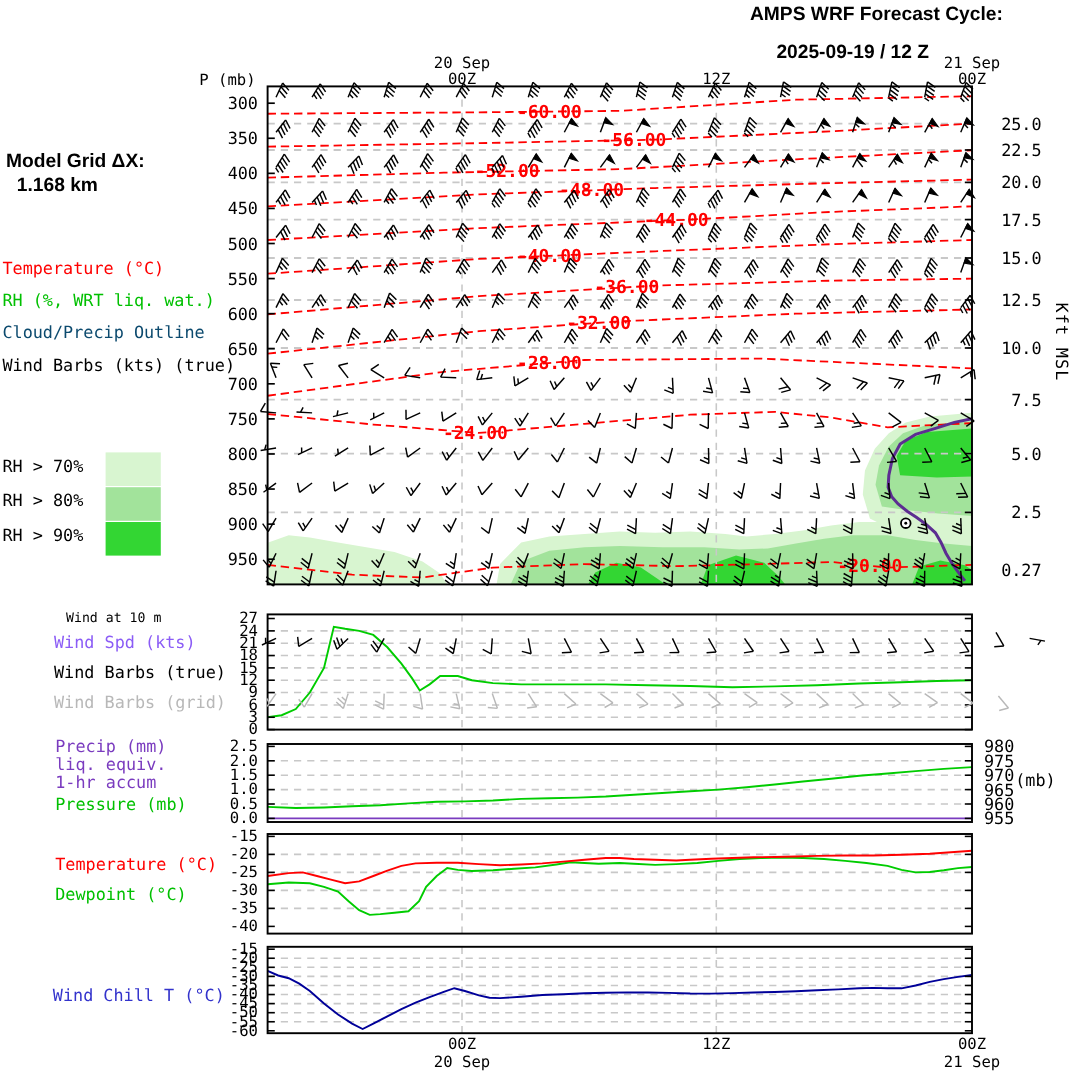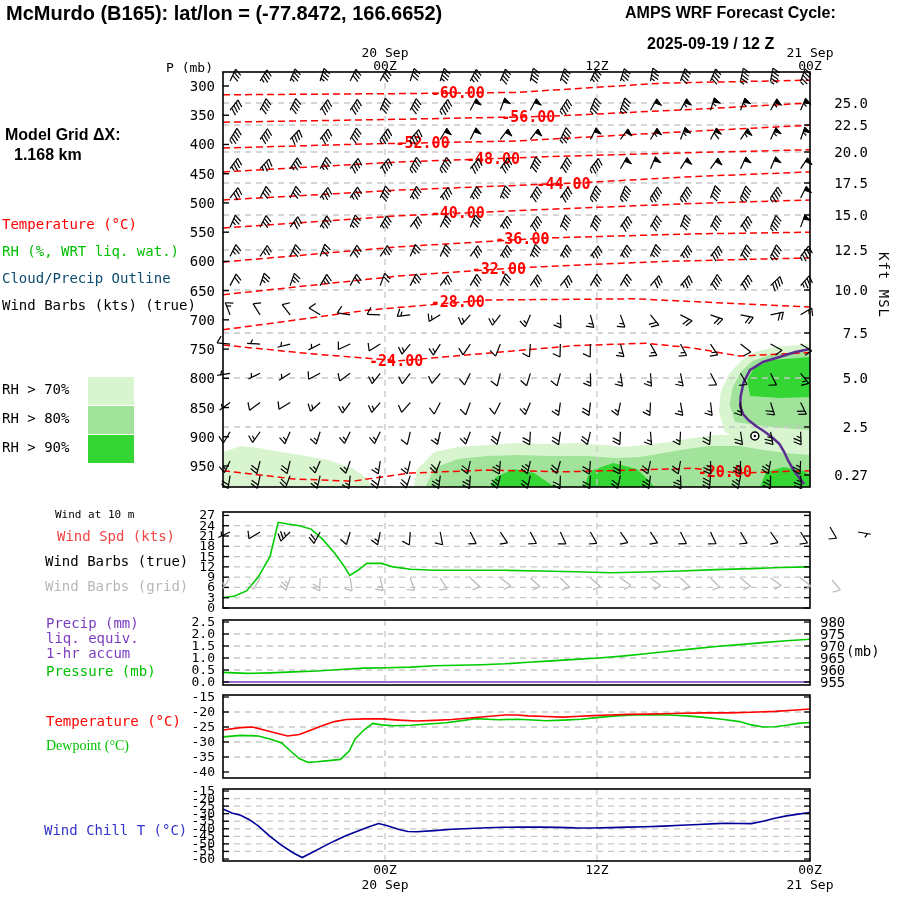--- a/index.html
+++ b/index.html
@@ -13,21 +13,20 @@
   .mono11{font-size:11px;}
   .mgl{font-family:"Liberation Sans",sans-serif;font-weight:bold;font-size:16px;}
   .swatch{position:absolute;width:46px;height:28px;}
   .vert{writing-mode:vertical-rl;letter-spacing:1px;}
   svg{position:absolute;left:0;top:0;}
 </style>
 </head>
 <body>
 <div id="page">
 
-<div class="abs ttl" style="left:6px;top:2px;">McMurdo (B165):  lat/lon = (-77.8472, 166.6652)</div>
 <div class="abs cyc" style="left:625px;top:4px;">AMPS WRF Forecast Cycle:</div>
 <div class="abs cyc" style="left:625px;top:35px;margin-left:22px;">2025-09-19 / 12  Z</div>
 
 <div class="abs mgl" style="left:5px;top:126px;">Model Grid ΔX:</div>
 <div class="abs mgl" style="left:14px;top:146px;">1.168 km</div>
 
 <div class="abs mono14" style="left: 2px; top: 216px; color: rgb(255, 0, 0);">Temperature (°C)</div>
 <div class="abs mono14" style="left: 2px; top: 243px; color: rgb(0, 192, 0);">RH (%, WRT liq. wat.)</div>
 <div class="abs mono14" style="left: 2px; top: 270px; color: #0c4a6e;">Cloud/Precip Outline</div>
 <div class="abs mono14" style="left:2px;top:297px;">Wind Barbs (kts) (true)</div>
@@ -37,31 +36,31 @@
 <div class="abs mono14" style="left:2px;top:439px;">RH &gt; 90%</div>
 <div class="swatch" style="left: 88px; top: 377px; background: rgb(216, 245, 208);"></div>
 <div class="swatch" style="left: 88px; top: 406px; background: rgb(162, 227, 155);"></div>
 <div class="swatch" style="left: 88px; top: 435px; background: rgb(51, 214, 51);"></div>
 
 <div class="abs mono13" style="left:166px;top:60px;">P (mb)</div>
 <div class="abs mono14 vert" style="left:876px;top:252px;">Kft MSL</div>
 <div class="abs mono14" style="left:846px;top:643px;">(mb)</div>
 
 <div class="abs mono11" style="left:55px;top:508px;">Wind at 10 m</div>
-<div class="abs mono14" style="left: 57px; top: 528px; color: #ef4444;">Wind Spd (kts)</div>
+<div class="abs mono14" style="left: 45px; top: 528px; color: #8b5cf6;">Wind Spd (kts)</div>
 <div class="abs mono14" style="left:45px;top:553px;">Wind Barbs (true)</div>
 <div class="abs mono14" style="left: 45px; top: 578px; color: rgb(184, 184, 184);">Wind Barbs (grid)</div>
 
 <div class="abs mono14" style="left: 46px; top: 615px; color: rgb(122, 59, 191);">Precip (mm)</div>
 <div class="abs mono14" style="left: 46px; top: 630px; color: rgb(122, 59, 191);">liq. equiv.</div>
 <div class="abs mono14" style="left: 46px; top: 645px; color: rgb(122, 59, 191);">1-hr accum</div>
 <div class="abs mono14" style="left: 46px; top: 663px; color: rgb(0, 192, 0);">Pressure (mb)</div>
 
 <div class="abs mono14" style="left: 46px; top: 713px; color: rgb(255, 0, 0);">Temperature (°C)</div>
-<div class="abs mono14" style="left: 46px; top: 738px; color: rgb(0, 192, 0); font-family: Liberation Serif, serif;">Dewpoint (°C)</div>
+<div class="abs mono14" style="left: 46px; top: 738px; color: rgb(0, 192, 0);">Dewpoint (°C)</div>
 
 <div class="abs mono14" style="left: 44px; top: 822px; color: rgb(51, 51, 204);">Wind Chill T (°C)</div>
 
 <svg id="chart" width="900" height="900">
       <g>
         <polygon points="223.6,452.0 240.6,446.0 258.2,448.0 281.7,452.0 305.2,456.0 328.7,460.0 352.1,468.0 366.8,478.0 372.7,487.0 223.6,487.0" fill="#d8f5d0" stroke="none" stroke-width="1.5" stroke-dasharray="none"></polygon>
         <polygon points="413.8,487.0 416.7,470.0 434.3,452.0 457.8,447.0 487.2,445.0 516.5,443.0 545.9,444.0 575.2,443.0 604.5,445.0 622.2,447.0 645.6,445.0 669.1,442.0 692.6,438.0 716.1,435.0 739.6,435.0 763.0,439.0 786.5,443.0 810.0,445.0 810.0,487.0" fill="#d8f5d0" stroke="none" stroke-width="1.5" stroke-dasharray="none"></polygon>
         <polygon points="425.5,487.0 434.3,468.0 457.8,459.0 487.2,456.0 516.5,455.0 551.7,456.0 586.9,456.0 616.3,458.0 639.8,457.0 663.3,453.0 686.7,449.0 710.2,446.0 739.6,446.0 763.0,450.0 786.5,453.0 810.0,455.0 810.0,487.0" fill="#a2e39b" stroke="none" stroke-width="1.5" stroke-dasharray="none"></polygon>
         <polygon points="490.1,487.0 496.0,477.0 513.6,469.0 534.1,473.0 548.8,483.0 554.7,487.0" fill="#33d633" stroke="none" stroke-width="1.5" stroke-dasharray="none"></polygon>
         <polygon points="584.0,487.0 589.9,471.0 613.4,463.0 636.8,469.0 648.6,480.0 654.4,487.0" fill="#33d633" stroke="none" stroke-width="1.5" stroke-dasharray="none"></polygon>

